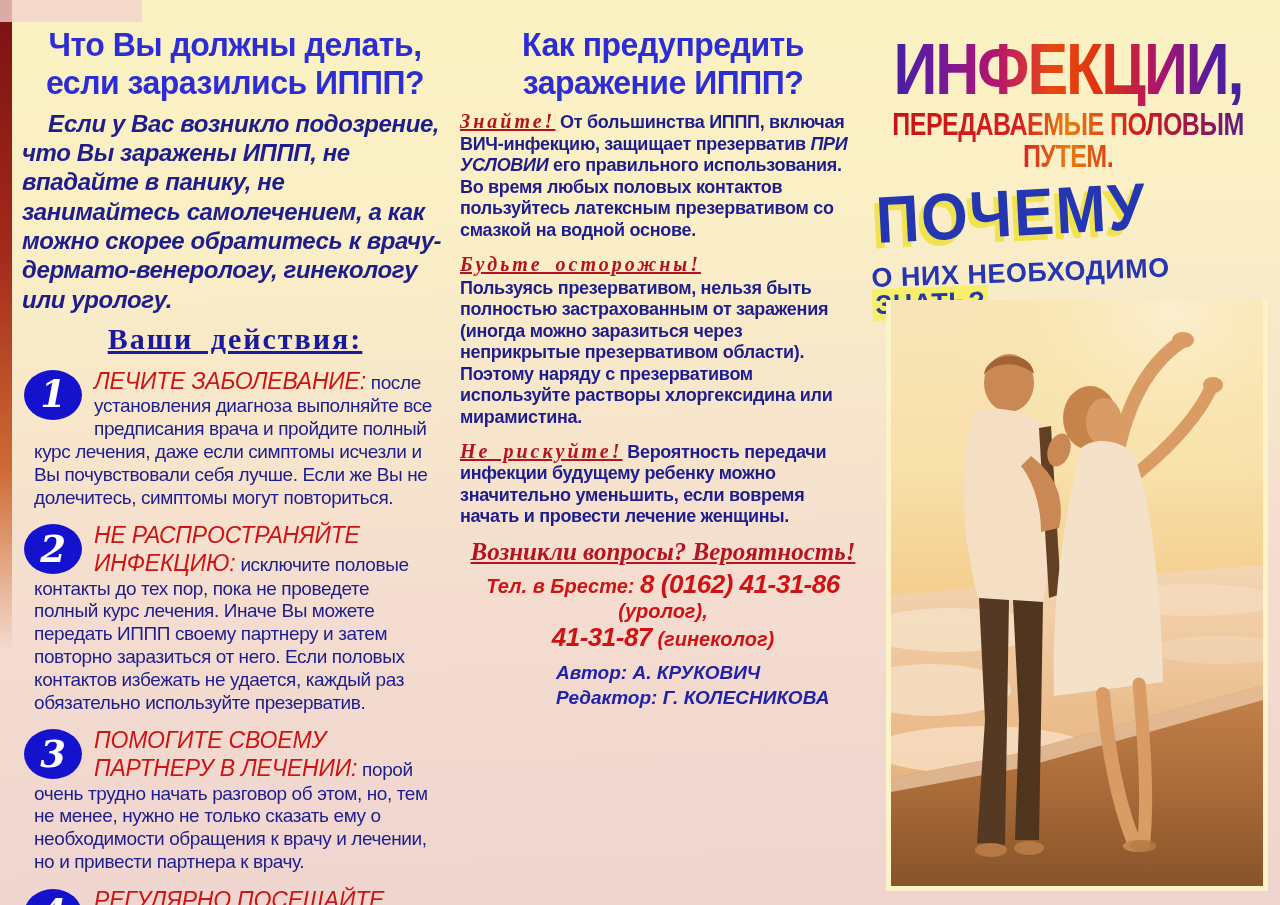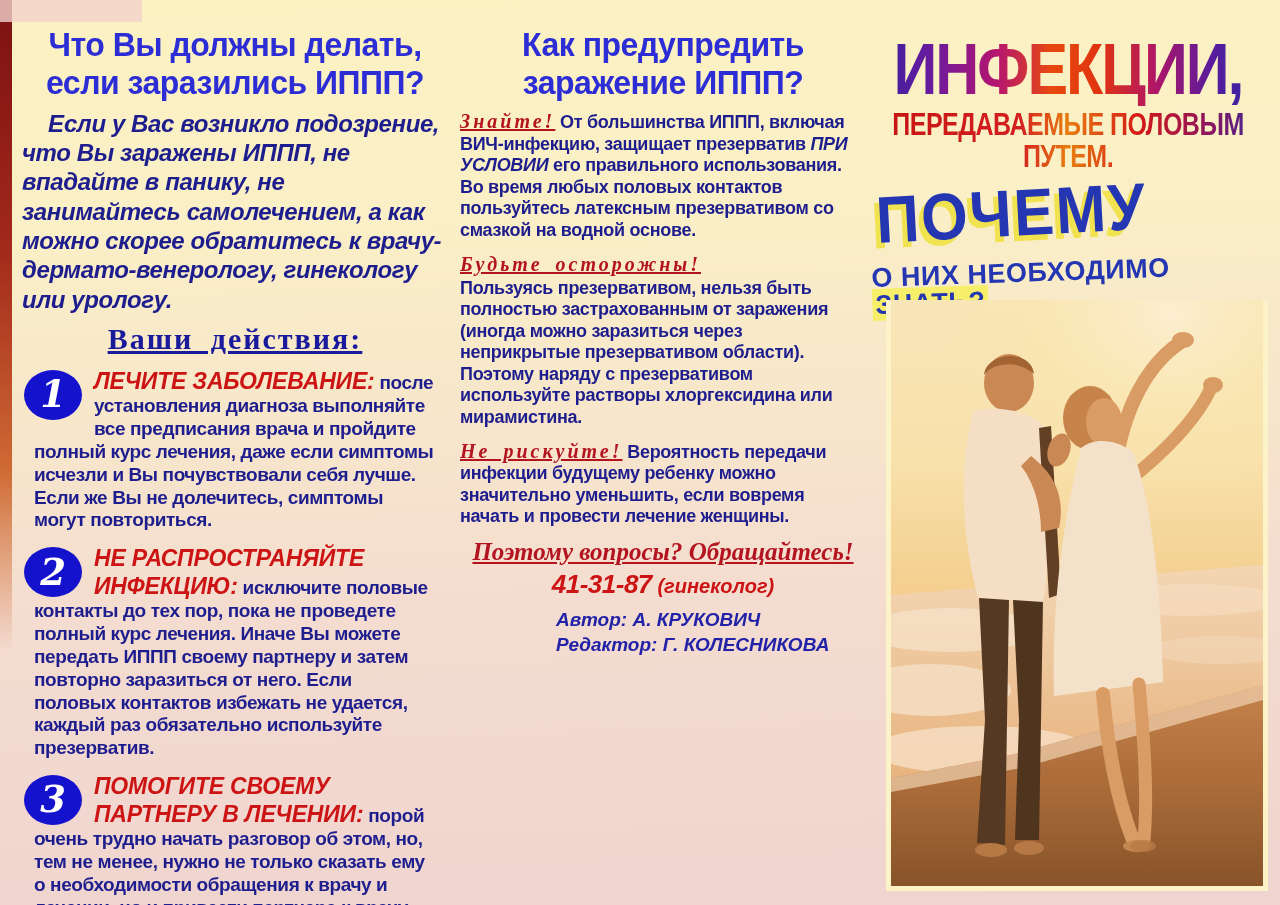--- a/index.html
+++ b/index.html
@@ -36,21 +36,21 @@
   .step{margin:0 0 13px 0;overflow:visible;}
   .step-badge{
     float:left;width:58px;height:50px;border-radius:50%;background:#1512cd;
     margin:2px 12px 2px 2px;display:flex;align-items:center;justify-content:center;
   }
   .step-number{
     font-family:"DejaVu Serif", serif;font-weight:bold;font-style:italic;
     color:#ffffff;font-size:37px;line-height:1;
   }
   .step-text{
-    margin:12px;color:#1d1d8e;font-weight:bold;font-size:19px;line-height:1.2;letter-spacing:-0.4px;
+    margin:12px;color:#1d1d8e;font-weight:normal;font-size:19px;line-height:1.2;letter-spacing:-0.4px;
   }
   .step-heading{
     color:#cc1414;font-style:italic;font-size:23px;letter-spacing:-0.2px;
   }
   
   .section{margin:0 0 10px 0;color:#1d1d8e;font-weight:bold;font-size:18px;line-height:1.2;letter-spacing:-0.3px;}
   .sec-head{
     font-family:"Liberation Serif", serif;font-weight:bold;font-style:italic;
     color:#b41420;font-size:20px;text-decoration:underline;letter-spacing:3px;word-spacing:5px;
   }
@@ -141,21 +141,22 @@
     <h1 class="panel-title">Как предупредить
 заражение ИППП?</h1>
 
     <p class="section"><span class="sec-head">Знайте!</span><span> От большинства ИППП, включая ВИЧ-инфекцию, защищает презерватив </span><span class="emph">ПРИ УСЛОВИИ</span><span> его правильного использования. Во время любых половых контактов пользуйтесь латексным презервативом со смазкой на водной основе.</span></p>
 
     <p class="section"><span class="sec-head block">Будьте осторожны!</span><span>Пользуясь презервативом, нельзя быть полностью застрахованным от заражения (иногда можно заразиться через неприкрытые презервативом области). Поэтому наряду с презервативом используйте растворы хлоргексидина или мирамистина.</span></p>
 
     <p class="section"><span class="sec-head">Не рискуйте!</span><span> Вероятность передачи инфекции будущему ребенку можно значительно уменьшить, если вовремя начать и провести лечение женщины.</span></p>
 
 
-    <div class="contact-heading">Поэтому вопросы? Обращайтесь!</div>
+    <div class="contact-heading">Возникли вопросы? Вероятность!</div>
+    <p class="phone-line"><span>Тел. в Бресте: </span><span class="phone-number">8 (0162) 41-31-86</span><span> (уролог),</span></p>
     <p class="phone-line"><span class="phone-number">41-31-87</span><span> (гинеколог)</span></p>
 
     <div class="credits">
       <div><span>Автор: </span><span>А. КРУКОВИЧ</span></div>
       <div><span>Редактор: </span><span>Г. КОЛЕСНИКОВА</span></div>
     </div>
 
   </div>
 
   <div id="col3" class="col">

